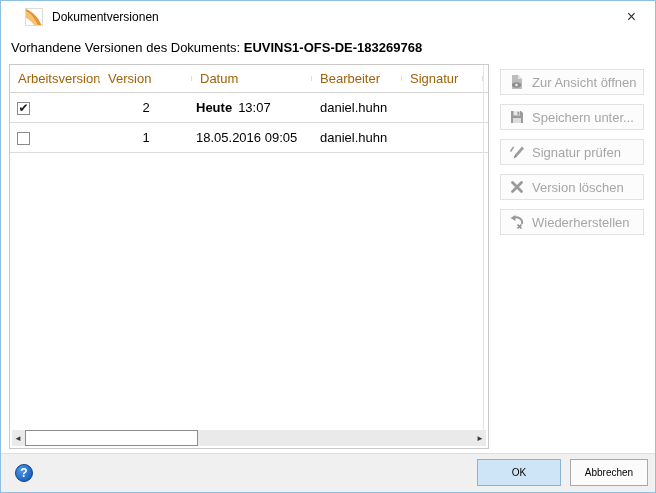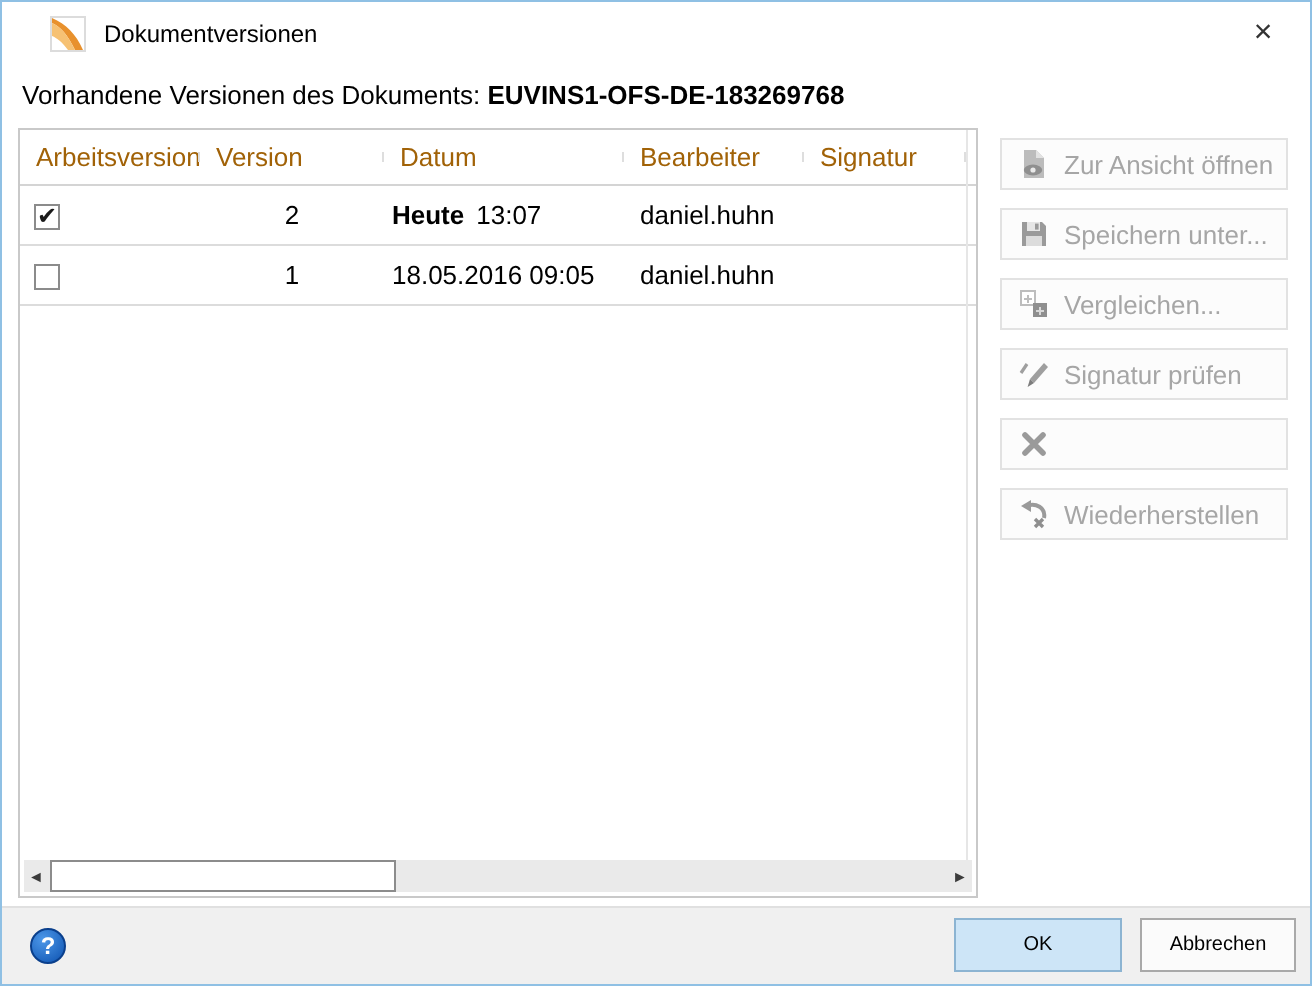--- a/index.html
+++ b/index.html
@@ -127,43 +127,35 @@
     <div class="abtn">
       <svg class="ic" viewBox="0 0 16 16">
         <path d="M2 2h10l2 2v10H2z" fill="#9a9a9a"></path>
         <rect x="4.5" y="2" width="6.5" height="4.5" fill="#e6e6e6"></rect>
         <rect x="8.5" y="2.8" width="1.8" height="3" fill="#9a9a9a"></rect>
         <rect x="4" y="9" width="8" height="5" fill="#dcdcdc"></rect>
       </svg>
       <span>Speichern unter...</span>
     </div>
 
-    <div class="abtn">
-      <svg class="ic" viewBox="0 0 16 16">
-        <rect x="1.5" y="1.5" width="7" height="7" fill="#ffffff" stroke="#bdbdbd"></rect>
-        <path d="M5 3.5v4M3 5.5h4" stroke="#bdbdbd" stroke-width="1"></path>
-        <rect x="7.5" y="7.5" width="7" height="7" fill="#8f8f8f"></rect>
-        <path d="M11 9.5v4M9 11.5h4" stroke="#d8d8d8" stroke-width="1"></path>
-      </svg>
-      <span>Vergleichen...</span>
-    </div>
 
     <div class="abtn">
       <svg class="ic" viewBox="0 0 16 16">
         <path d="M6 10.5 L13 2.5 L15 4.5 L8 12.5 Z" fill="#9f9f9f"></path>
         <path d="M6 10.5 L4.8 14.5 L8 12.5 Z" fill="#7d7d7d"></path>
         <path d="M1.5 7.5 L4.5 3" stroke="#9f9f9f" stroke-width="1.6" fill="none"></path>
       </svg>
       <span>Signatur prüfen</span>
     </div>
 
     <div class="abtn">
       <svg class="ic" viewBox="0 0 16 16">
         <path d="M3.5 3.5l9 9M12.5 3.5l-9 9" stroke="#9a9a9a" stroke-width="2.8" stroke-linecap="round" fill="none"></path>
       </svg>
+      <span>Version löschen</span>
     </div>
 
     <div class="abtn">
       <svg class="ic" viewBox="0 0 16 16">
         <path d="M13 10c1-5-4-8-9-6" fill="none" stroke="#9a9a9a" stroke-width="2"></path>
         <path d="M6.5 1 L1.5 4 L6.5 7 Z" fill="#9a9a9a"></path>
         <path d="M8.5 10.5l4 4M12.5 10.5l-4 4" stroke="#8f8f8f" stroke-width="1.7" fill="none"></path>
       </svg>
       <span>Wiederherstellen</span>
     </div>

